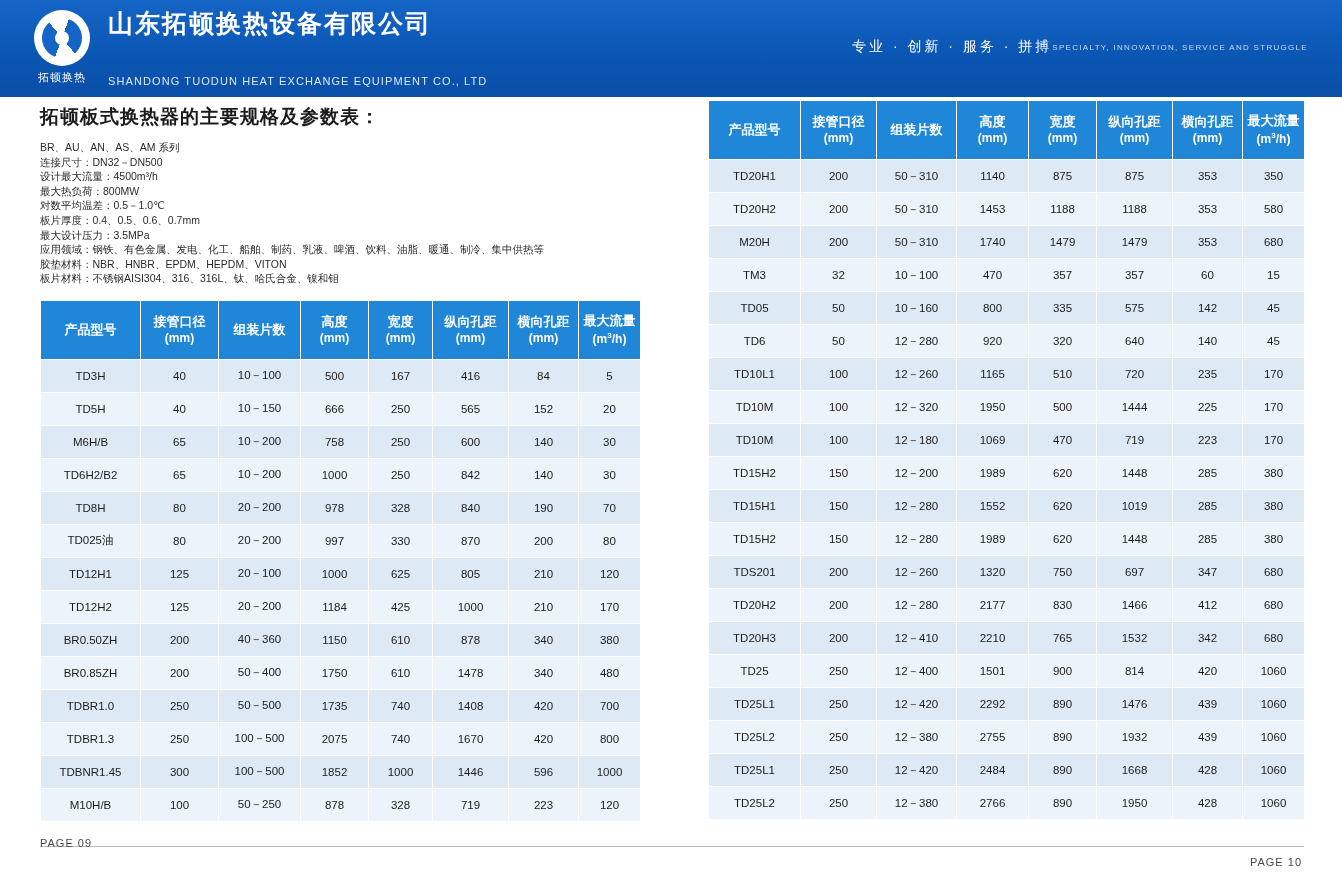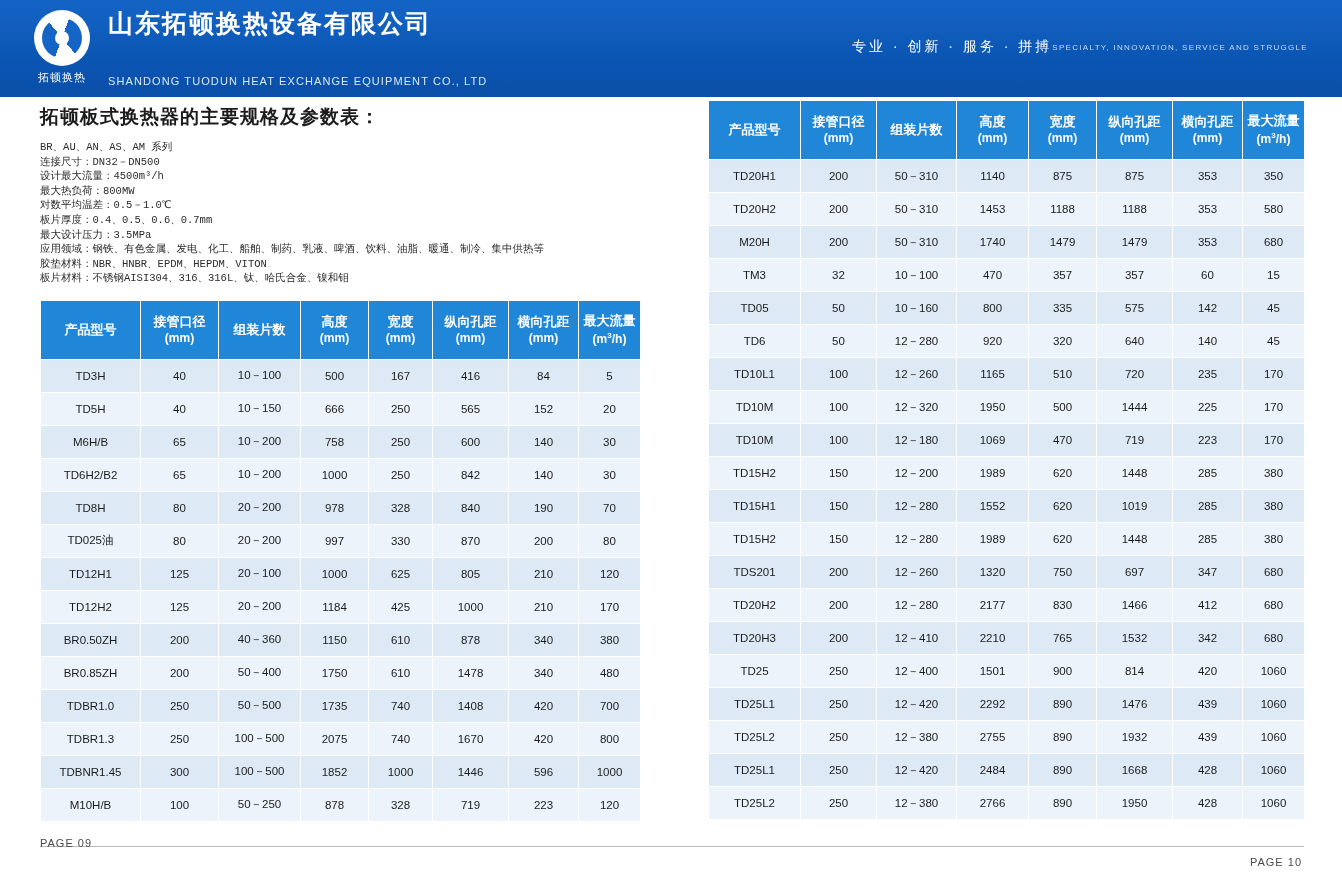--- a/index.html
+++ b/index.html
@@ -50,21 +50,21 @@
   .slogan-en{color:#c6dbf4;font-size:8px;letter-spacing:1.3px;margin-top:5px;}
   .header-rule{
     position:absolute;left:0;top:94px;width:1342px;height:3px;background:#0a4fa8;
   }
 
   
   .left-page{position:absolute;left:40px;top:104px;width:600px;}
   .doc-title{
     font-size:19px;font-weight:bold;color:#1b1b1b;letter-spacing:1px;margin-bottom:10px;
   }
-  .spec-list{font-size:10.5px;line-height:14.6px;color:#2b2b2b;font-family:Liberation Mono, monospace;}
+  .spec-list{font-size:10.5px;line-height:14.6px;color:#2b2b2b;}
   .spec-list div{white-space:nowrap;}
 
   
   table.grid{
     border-collapse:collapse;table-layout:fixed;
     font-size:11.5px;color:#1b1b1b;
   }
   table.grid th,table.grid td{
     border:1px solid #ffffff;
     text-align:center;vertical-align:middle;

